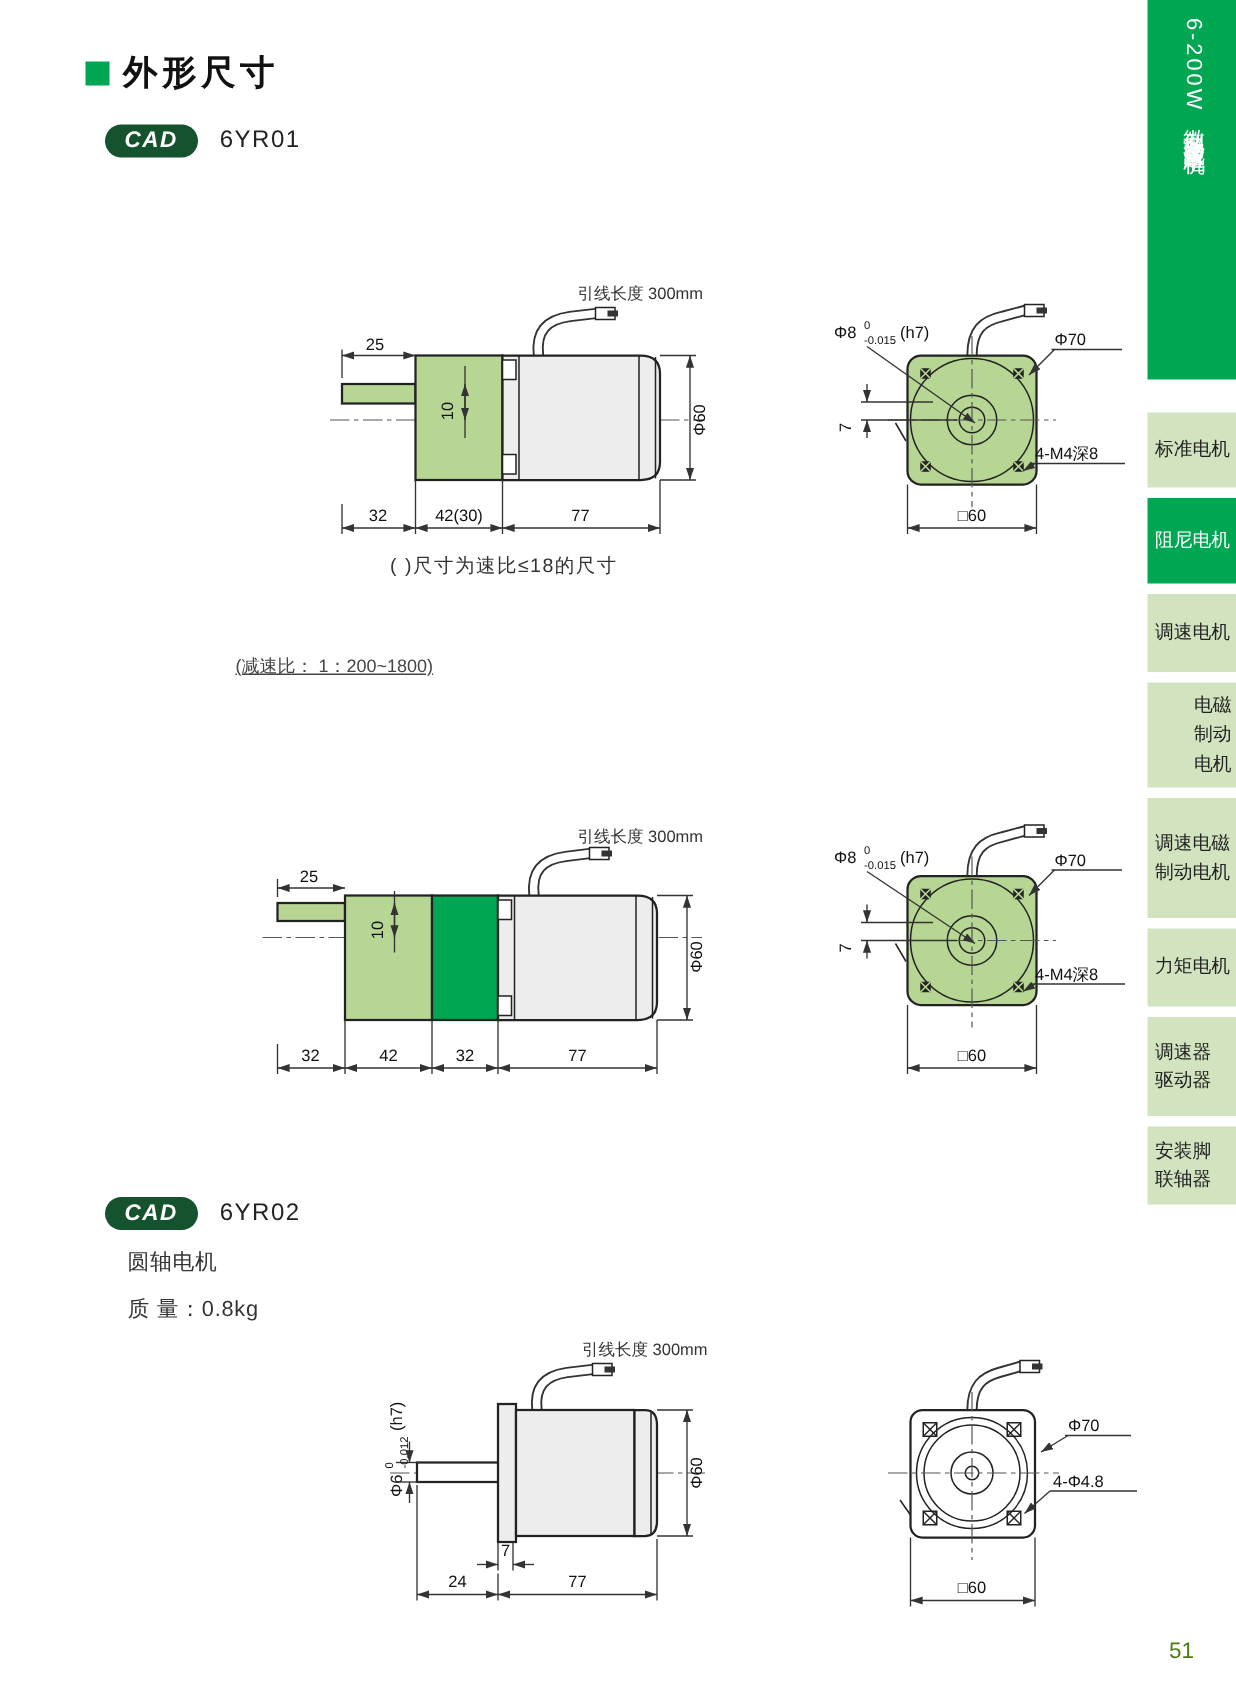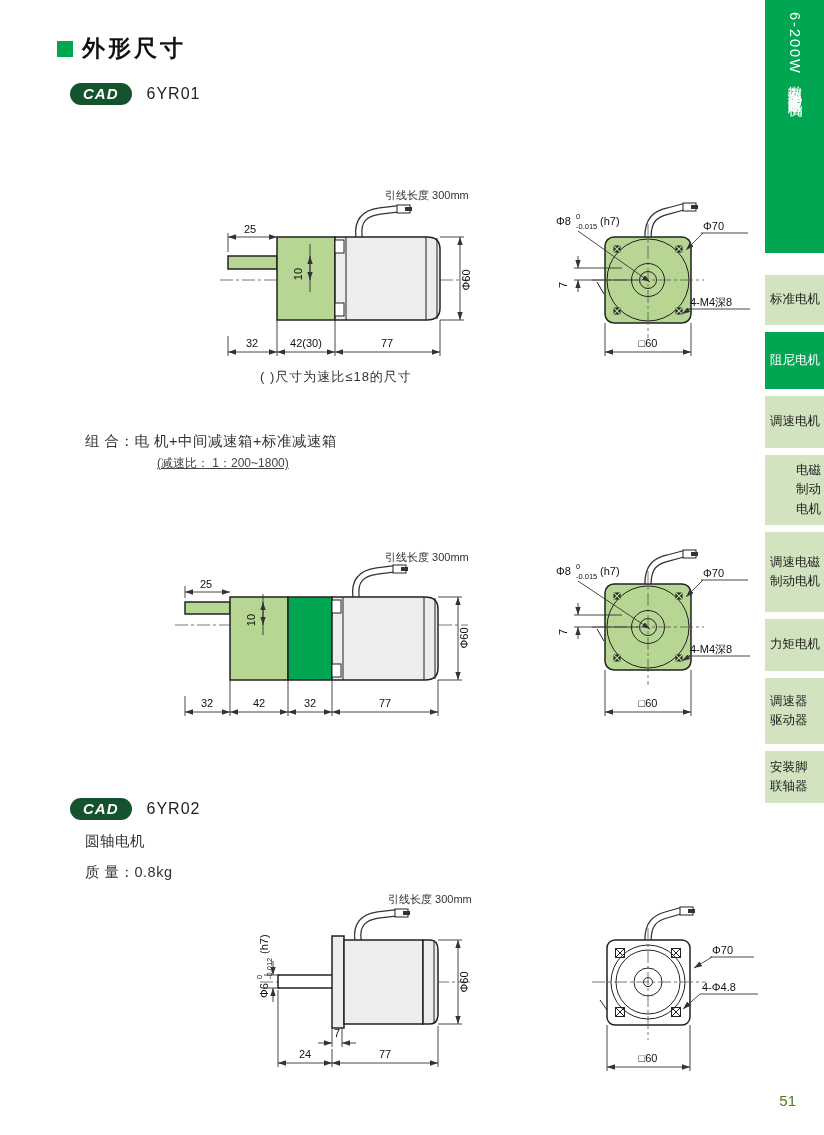--- a/index.html
+++ b/index.html
@@ -160,21 +160,20 @@
       <line class="dln" x1="455" y1="137" x2="455" y2="170"></line>
       <line class="dln" x1="541" y1="137" x2="541" y2="170"></line>
       <line class="dln" x1="455" y1="166" x2="541" y2="166" marker-start="url(#a1)" marker-end="url(#a1)"></line>
       <text class="dt" x="498" y="161" text-anchor="middle">□60</text>
     </g>
   </svg>
 
   <div class="note" style="left:260px;top:368px;">( )尺寸为速比≤18的尺寸</div>
 
   <div class="spec" style="top:432px;">
-    <div class="combo">组 合：电 机+中间减速箱+标准减速箱</div>
     <div class="ratio ind2">(减速比： 1：200~1800)</div>
   </div>
 
   <svg style="left:150px;top:538px;" width="620" height="200" viewBox="0 0 620 200">
     <defs>
       <marker id="a2" markerWidth="11" markerHeight="8" refX="9" refY="3" orient="auto-start-reverse">
         <path d="M0,0L9,3L0,6z" fill="#333"></path>
       </marker>
       <g id="scr2">
         <rect x="-3.5" y="-3.5" width="7" height="7" fill="#222"></rect>

